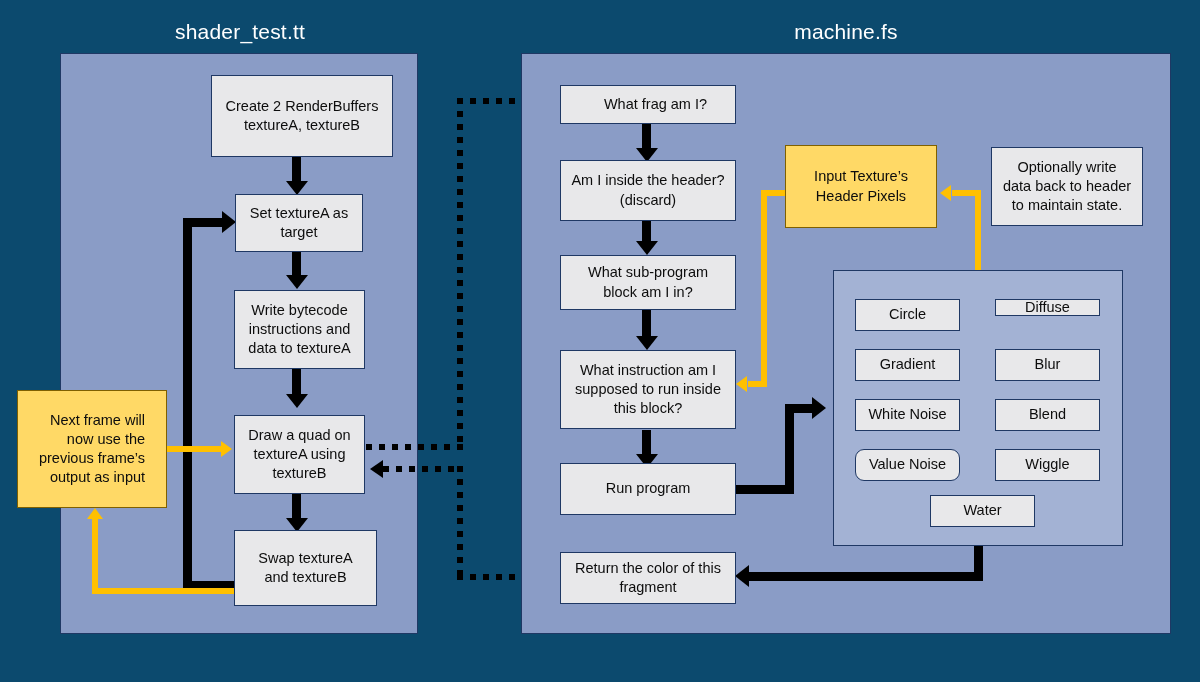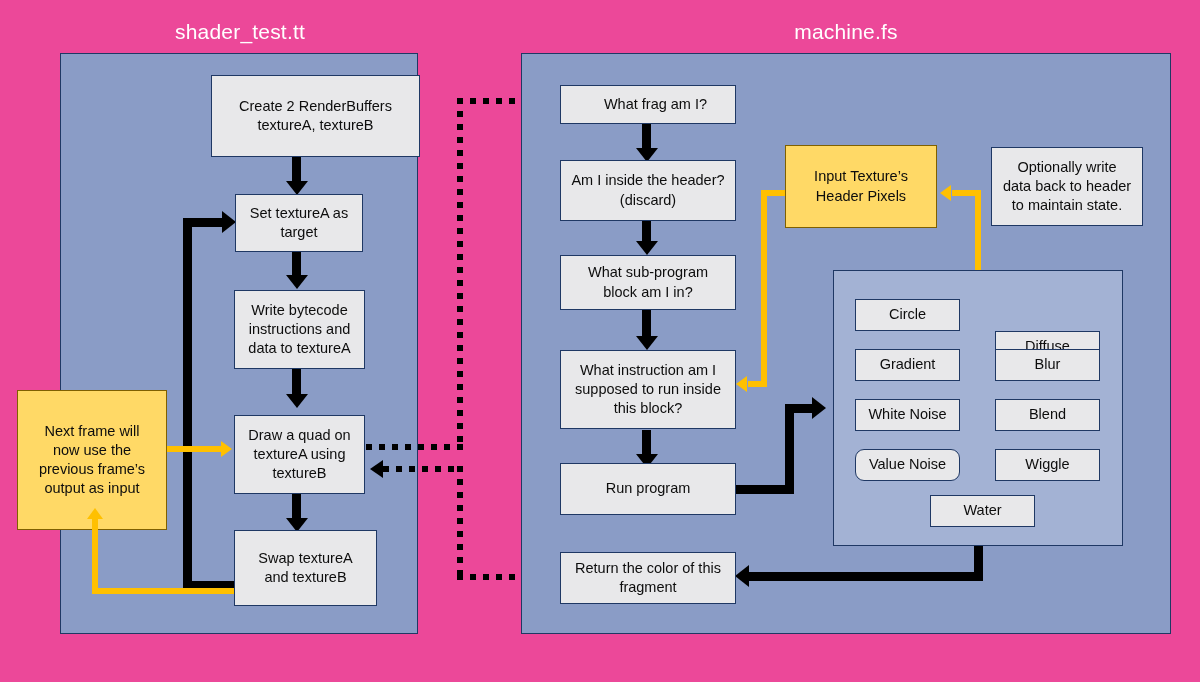--- a/index.html
+++ b/index.html
@@ -2,21 +2,21 @@
 <html><head>
 <meta charset="utf-8">
 <style>
   html,body{margin:0;padding:0;}
   body{
     width:1200px;height:682px;
     background:#56658a;
     font-family:"Liberation Sans",sans-serif;
     overflow:hidden;
   }
-  #stage{position:relative;width:1200px;height:682px;background:#ec4899;}
+  #stage{position:relative;width:1200px;height:682px;background:#0c4a6e;}
   
   .panel{
     position:absolute;
     background:#8a9cc6;
     border:1px solid #1f3864;
     box-sizing:border-box;
   }
   .panel-title{
     position:absolute;
     color:#ffffff;
@@ -92,31 +92,31 @@
   <div class="arrow down" style="left:286px;top:394px;"></div>
 
   <div class="seg" style="left:292px;top:494px;width:9px;height:26px;"></div>
   <div class="arrow down" style="left:286px;top:518px;"></div>
 
   <div class="seg" style="left:183px;top:581px;width:55px;height:9px;"></div>
   <div class="seg" style="left:183px;top:218px;width:9px;height:372px;"></div>
   <div class="seg" style="left:183px;top:218px;width:42px;height:9px;"></div>
   <div class="arrow right" style="left:222px;top:211px;"></div>
 
-  <div class="node yellow" style="left:17px;top:390px;width:150px;height:140px;">Next frame will
+  <div class="node yellow" style="left:17px;top:390px;width:150px;height:118px;text-align:right;">Next frame will
 now use the
 previous frame’s
 output as input</div>
   <div class="seg y" style="left:167px;top:446px;width:55px;height:6px;"></div>
   <div class="arrow yright" style="left:221px;top:441px;"></div>
   <div class="seg y" style="left:92px;top:588px;width:148px;height:6px;"></div>
   <div class="seg y" style="left:92px;top:519px;width:6px;height:75px;"></div>
   <div class="arrow yup" style="left:87px;top:508px;"></div>
 
-  <div class="node" style="left:211px;top:75px;width:209px;height:82px;">Create 2 RenderBuffers
+  <div class="node" style="left:211px;top:75px;width:182px;height:82px;">Create 2 RenderBuffers
 textureA, textureB</div>
   <div class="node" style="left:235px;top:194px;width:128px;height:58px;">Set textureA as
 target</div>
   <div class="node" style="left:234px;top:290px;width:131px;height:79px;">Write bytecode
 instructions and
 data to textureA</div>
   <div class="node" style="left:234px;top:415px;width:131px;height:79px;">Draw a quad on
 textureA using
 textureB</div>
   <div class="node" style="left:234px;top:530px;width:143px;height:76px;text-align:center;">Swap textureA
@@ -175,21 +175,21 @@
 fragment</div>
 
   <div class="node yellow" style="left:785px;top:145px;width:152px;height:83px;">Input Texture’s
 Header Pixels</div>
   <div class="node" style="left:991px;top:147px;width:152px;height:79px;">Optionally write
 data back to header
 to maintain state.</div>
 
   <div class="inner-panel" style="left:833px;top:270px;width:290px;height:276px;"></div>
   <div class="node op" style="left:855px;top:299px;width:105px;height:32px;">Circle</div>
-  <div class="node op" style="left:995px;top:299px;width:105px;height:32px;margin-top:32px;">Diffuse</div>
+  <div class="node op" style="left:995px;top:299px;width:105px;height:17px;">Diffuse</div>
   <div class="node op" style="left:855px;top:349px;width:105px;height:32px;">Gradient</div>
   <div class="node op" style="left:995px;top:349px;width:105px;height:32px;">Blur</div>
   <div class="node op" style="left:855px;top:399px;width:105px;height:32px;">White Noise</div>
   <div class="node op" style="left:995px;top:399px;width:105px;height:32px;">Blend</div>
   <div class="node op" style="left:855px;top:449px;width:105px;height:32px;border-radius:9px;">Value Noise</div>
   <div class="node op" style="left:995px;top:449px;width:105px;height:32px;">Wiggle</div>
   <div class="node op" style="left:930px;top:495px;width:105px;height:32px;">Water</div>
 
 </div>
 

